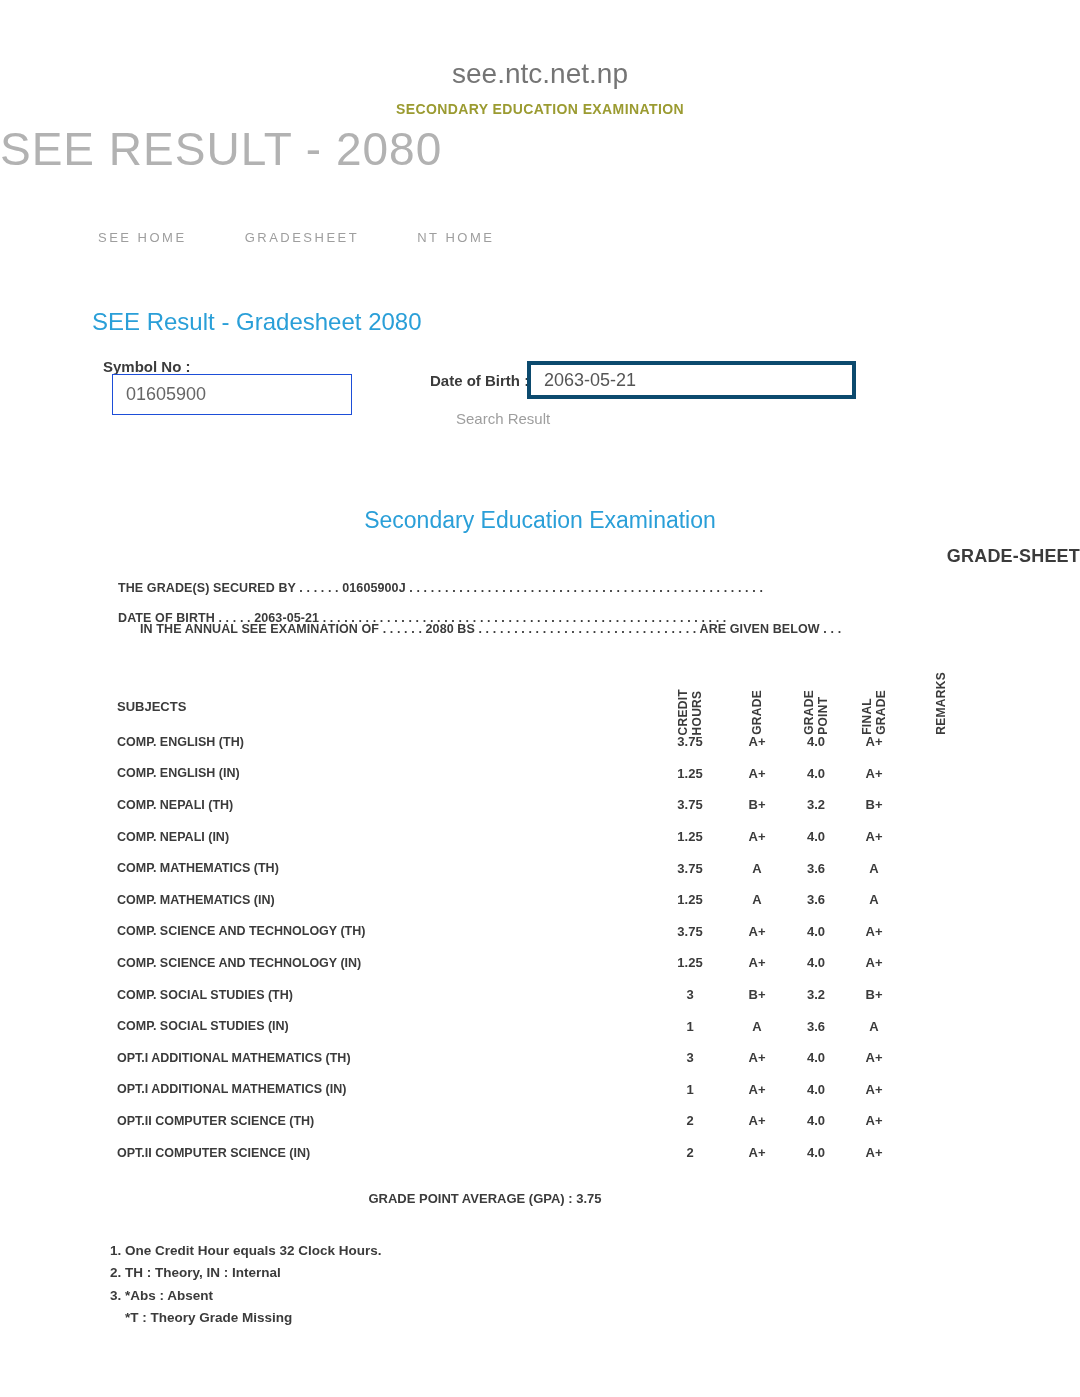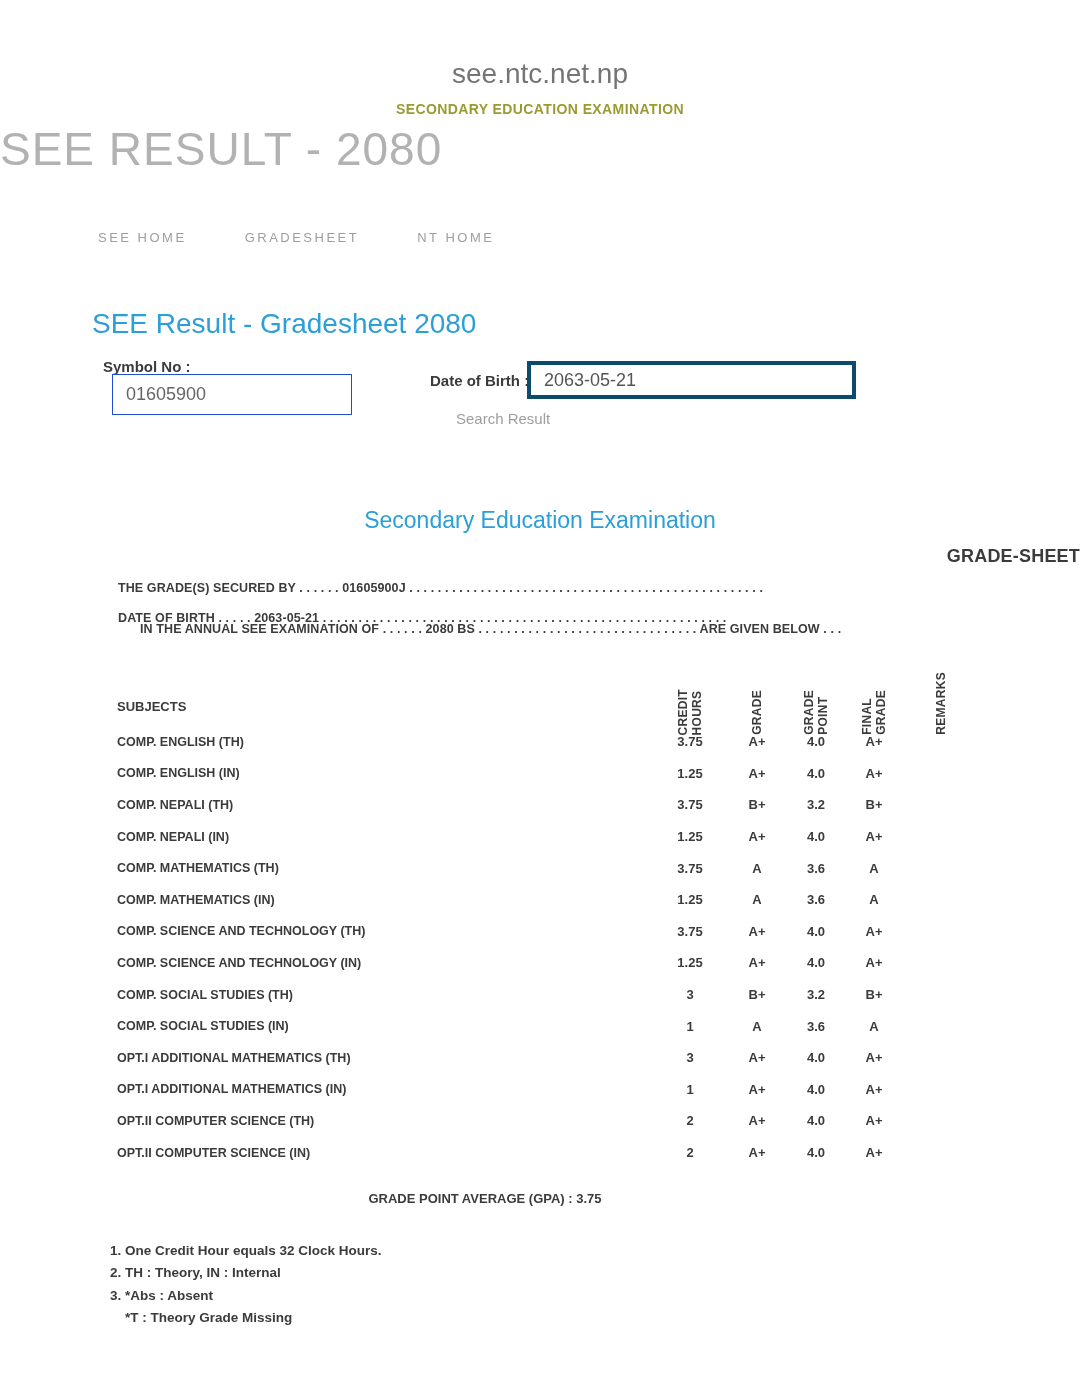--- a/index.html
+++ b/index.html
@@ -14,21 +14,21 @@
     font-size:14px; font-weight:700; color:#9b9b31; letter-spacing:.4px; }
   .big-title { position:absolute; top:122px; left:0; width:100%; 
     font-size:46px; font-weight:300; color:#b2b2b2; letter-spacing:1px; }
 
   
   .nav { position:absolute; top:230px; left:78px; display:flex; }
   .nav-item { font-size:13px; color:#9e9e9e; letter-spacing:2.5px; cursor:pointer;margin-left:20px; }
   .nav-item + .nav-item { margin-left:58px; }
 
   
-  .section-heading { position:absolute; top:308px; left:92px; font-size:28px;
+  .section-heading { position:absolute; top:308px; left:92px; font-size:24px;
     color:#2a9fd8; font-weight:400; }
   .symbol-label { position:absolute; top:358px; left:103px; font-size:15px;
     font-weight:700; color:#3b3b3b; }
   .symbol-input { position:absolute; top:374px; left:112px; width:240px; height:41px;
     border:1px solid #1d4ed8; background:#fff; font-size:18px; color:#666;
     padding-left:13px; font-family:"Liberation Sans", sans-serif; }
   .dob-label { position:absolute; top:372px; left:430px; font-size:15px;
     font-weight:700; color:#3b3b3b; }
   .dob-input { position:absolute; top:361px; left:527px; width:329px; height:38px;
     border:4px solid #0c4a6e; background:#fff; font-size:18px; color:#555;

